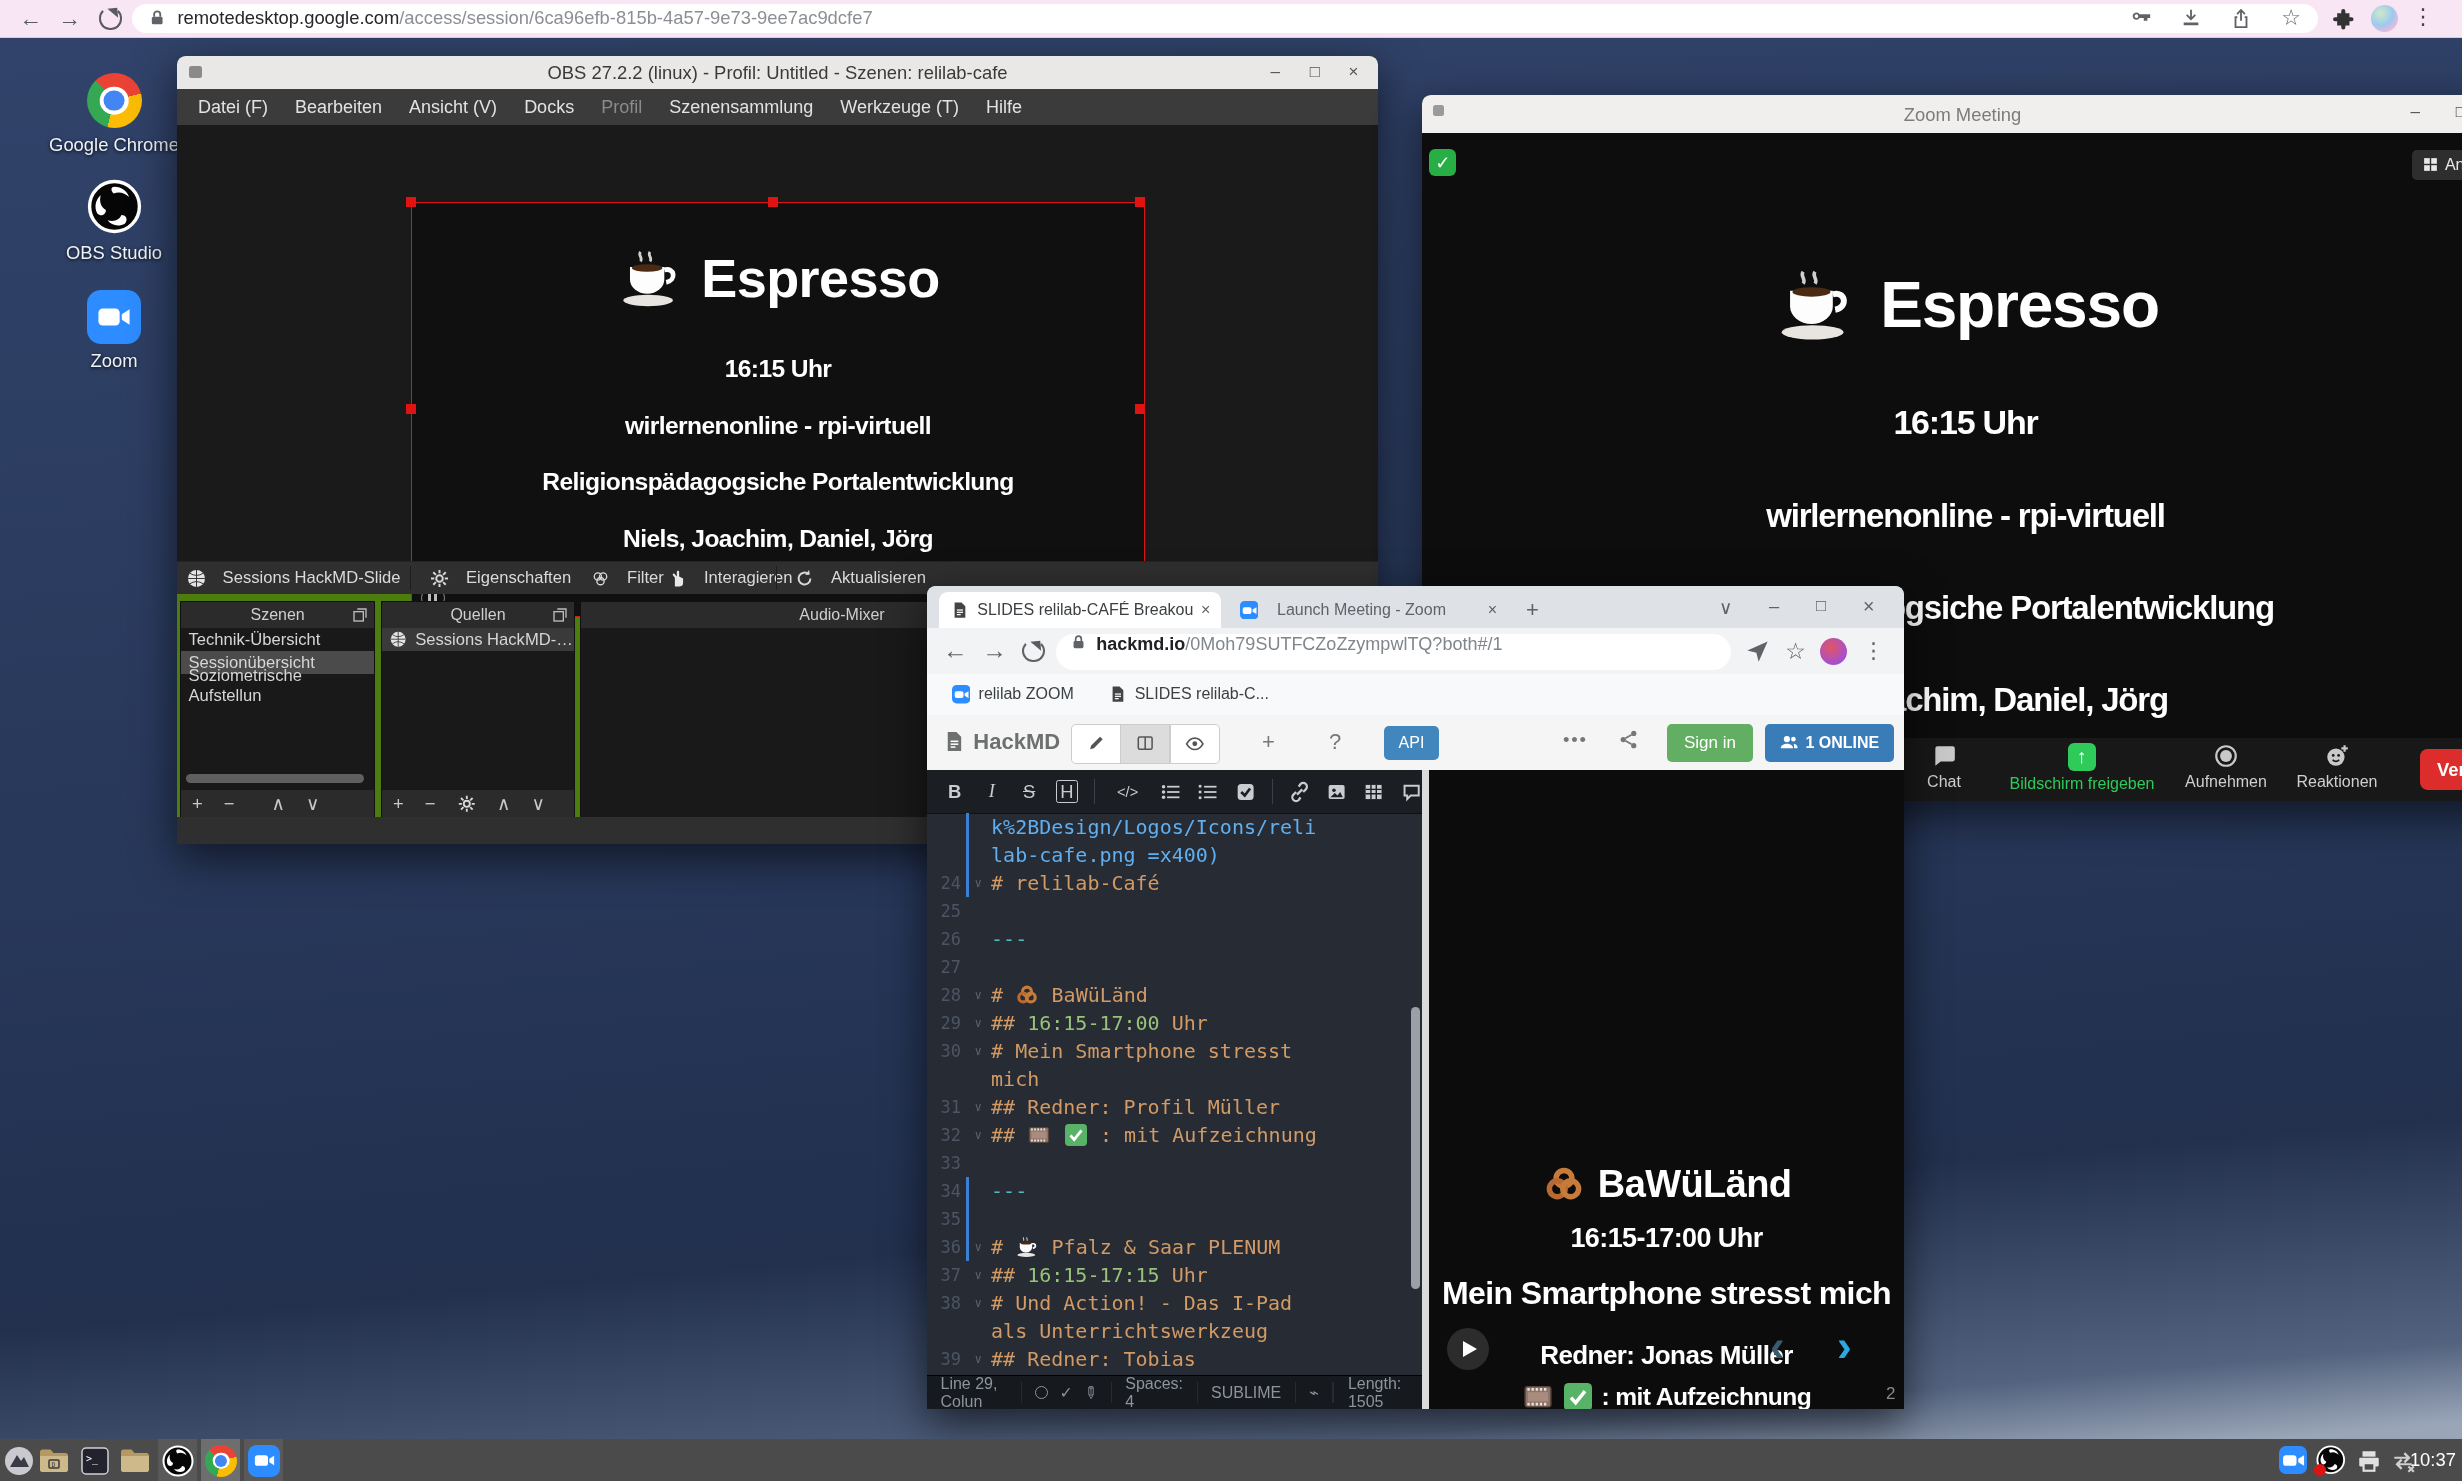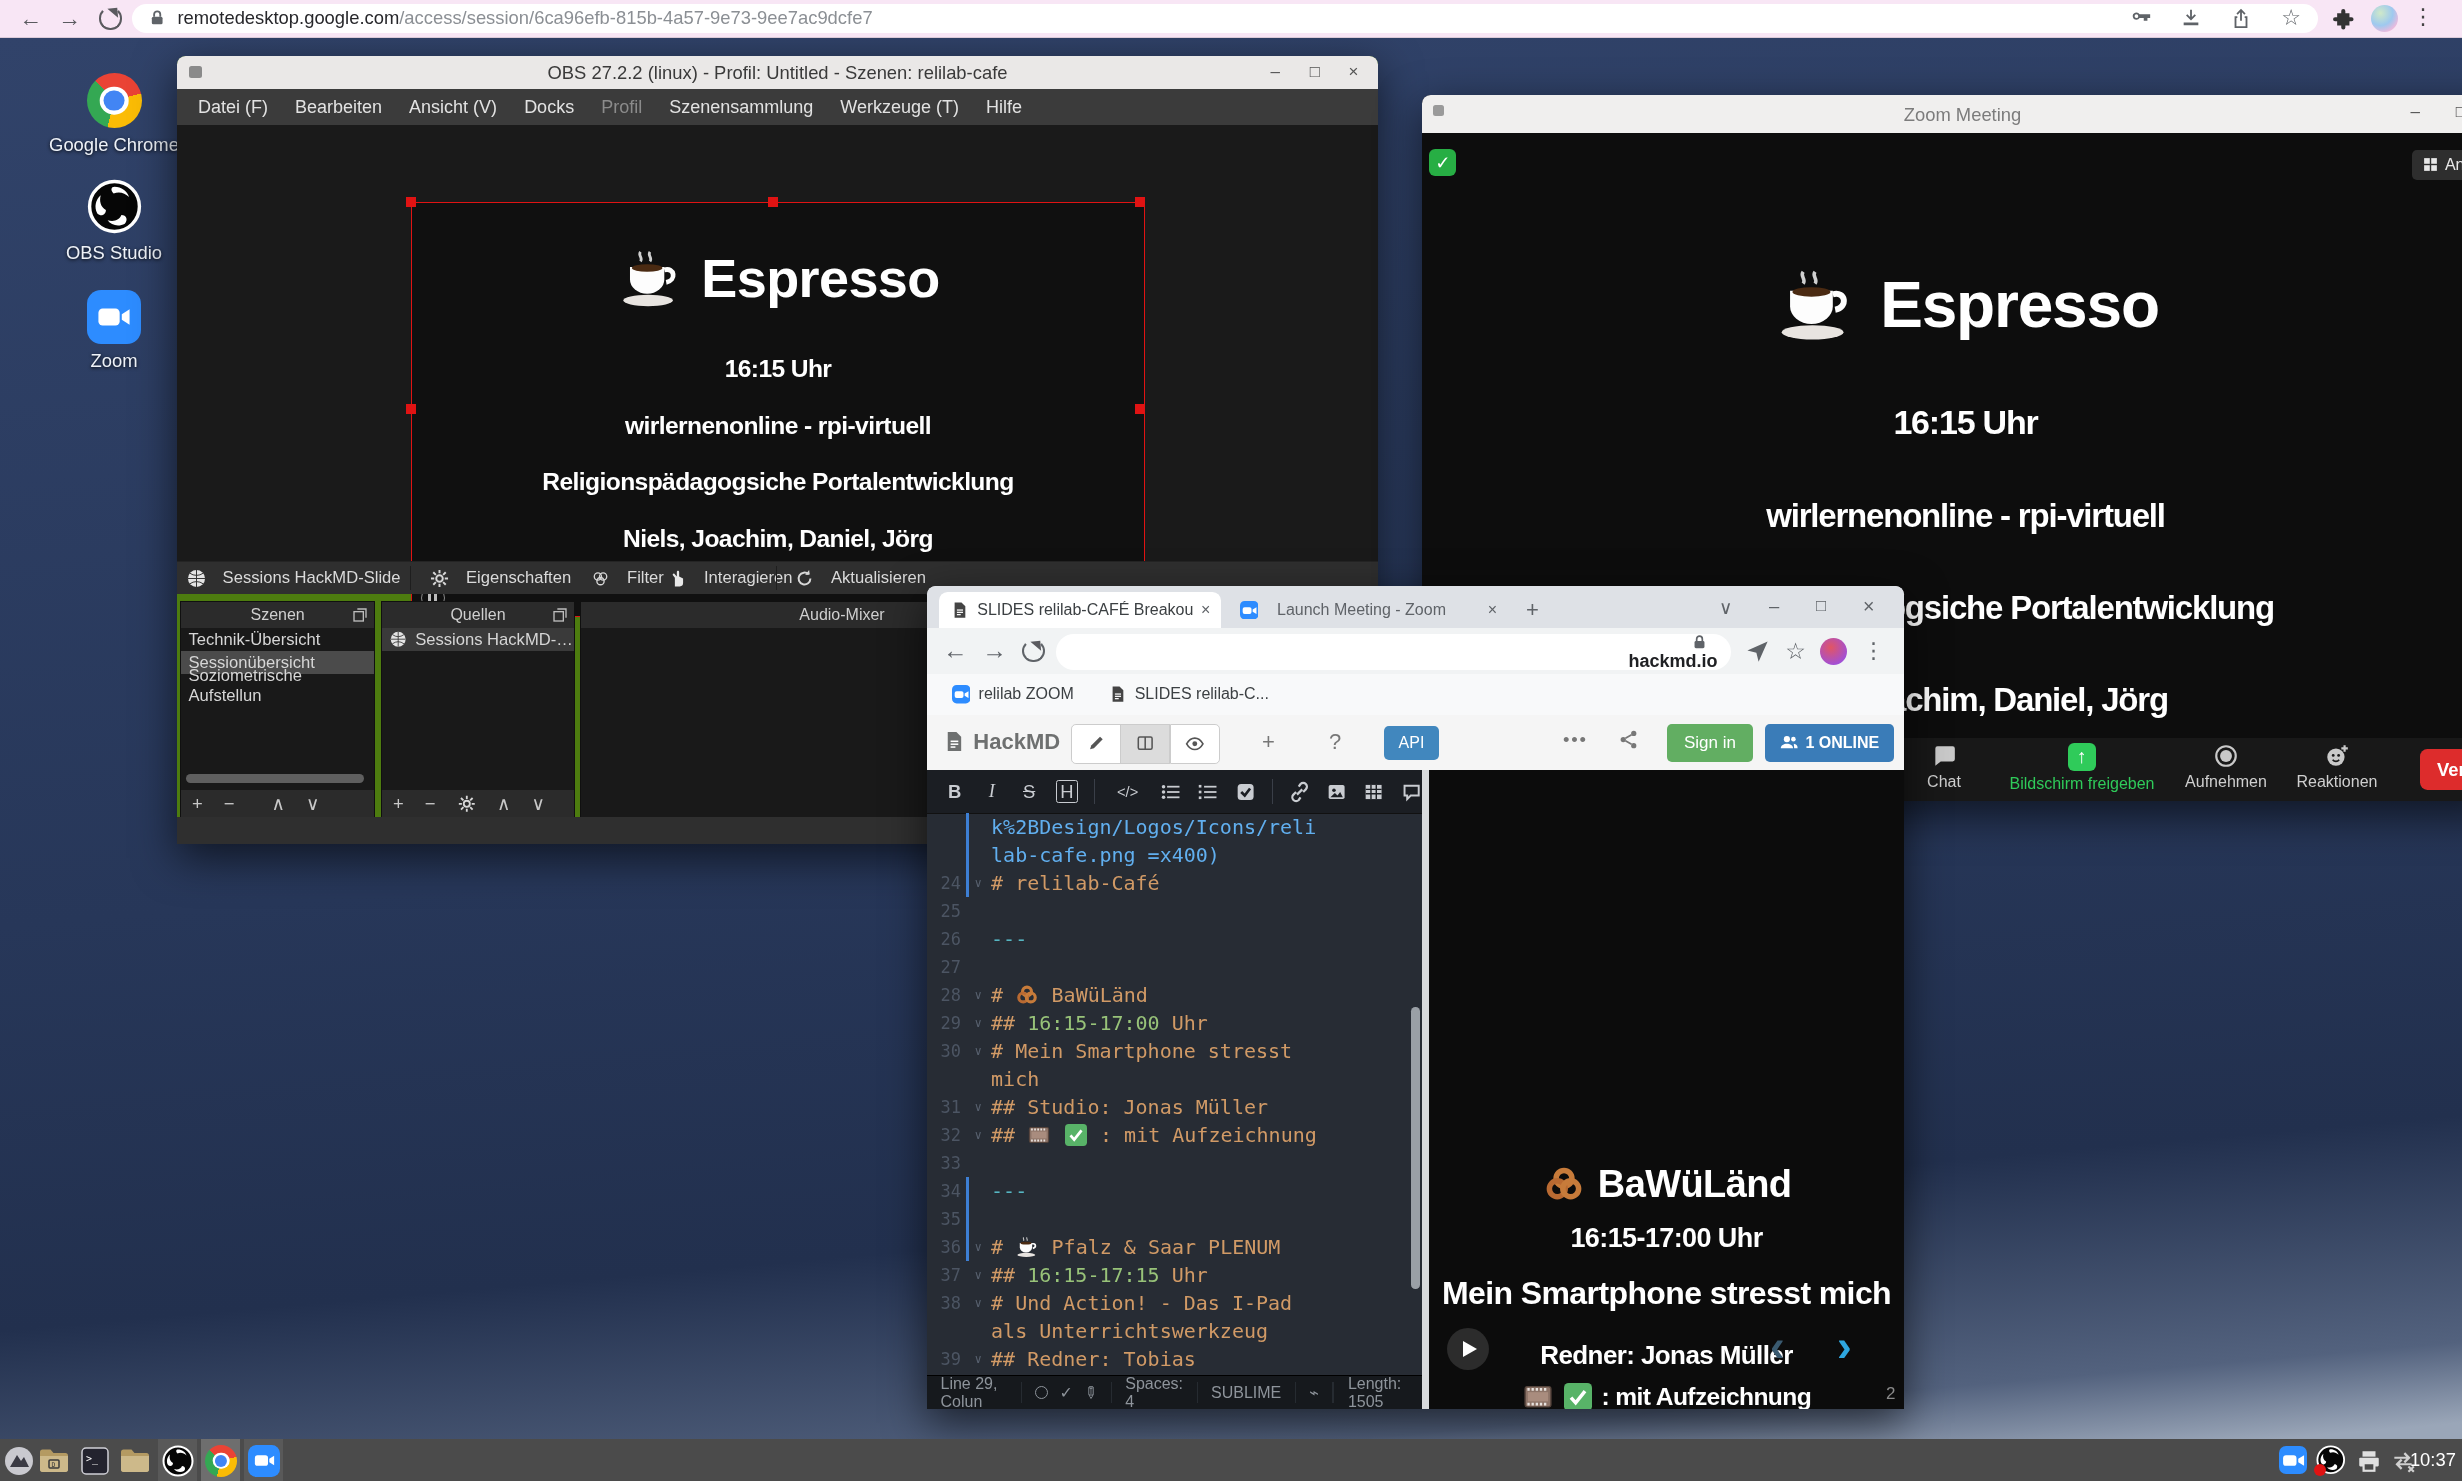--- a/index.html
+++ b/index.html
@@ -88,21 +88,21 @@
   #hm-tabstrip{position:absolute;left:0;top:0;right:0;height:42px;background:#dee1e6;border-radius:8.6px 8.6px 0 0;}
   .tab{position:absolute;top:6.1px;height:36px;display:flex;align-items:center;padding:0 11px;box-sizing:border-box;
      font-size:16px;color:#3c4043;}
   .tab.active{background:#fff;border-radius:8.6px 8.6px 0 0;}
   .tab .tic{width:18.4px;height:18.4px;margin-right:8.6px;flex:0 0 auto;}
   .tab .tx{color:#5f6368;font-size:16px;margin-left:11px;}
   #hm-navbar{position:absolute;left:0;top:42px;right:0;height:47px;background:#f1f3f4;}
   #hm-navbar .nic{position:absolute;top:9.8px;width:27px;height:27px;color:#5f6368;font-size:24.6px;
      display:flex;align-items:center;justify-content:center;}
   #hm-pill{position:absolute;left:129px;top:5.5px;width:675px;height:36px;background:#fff;border-radius:18px;
-     display:flex;align-items:flex-end;padding:0 13.5px;box-sizing:border-box;flex-direction:column;}
+     display:flex;align-items:flex-start;padding:0 13.5px;box-sizing:border-box;}
   #hm-pill .host{font-size:18px;color:#202124;font-weight:bold;}
   #hm-pill .path{font-size:18px;color:#80868b;}
   #hm-avatar{position:absolute;left:893px;top:9.8px;width:27px;height:27px;border-radius:50%;
      background:radial-gradient(circle at 40% 35%,#e25563,#a14fd8 75%,#6b4fd8);}
   #hm-bookmarks{position:absolute;left:0;top:88px;right:0;height:41px;background:#f8f9fa;border-bottom:1.2px solid #e1e3e6;
      display:flex;align-items:center;gap:34px;padding-left:24.6px;font-size:16px;color:#3c4043;}
   .bmk{display:flex;align-items:center;gap:8.6px;}
   #hm-appheader{position:absolute;left:0;top:129px;right:0;height:55px;background:#f5f5f5;border-bottom:1.2px solid #ddd;}
   #hm-brand{position:absolute;left:14.7px;top:13.5px;display:flex;align-items:center;gap:8.6px;
      font-size:22px;color:#6e7070;font-weight:bold;}
@@ -757,21 +757,21 @@
           <div class="edrow">
             <span class="ln"></span>
             <span class="lmark"></span>
             <span class="fold"></span>
             <span class="ltext"><span class="sg-o">mich</span></span>
           </div>
           <div class="edrow">
             <span class="ln">31</span>
             <span class="lmark"></span>
             <span class="fold">∨</span>
-            <span class="ltext"><span class="sg-o">## Studio: Jonas Müller</span></span>
+            <span class="ltext"><span class="sg-o">## Redner: Profil Müller</span></span>
           </div>
           <div class="edrow">
             <span class="ln">32</span>
             <span class="lmark"></span>
             <span class="fold">∨</span>
             <span class="ltext"><span class="sg-o">## </span><span class="edicon">
                 <svg viewBox="0 0 64 64">
                   <rect x="4" y="10" width="56" height="44" rx="5" fill="#8d7468" stroke="#55443c" stroke-width="3"></rect>
                   <rect x="10" y="22" width="44" height="20" fill="#a98c7e"></rect>
                   <g fill="#e8e2de">

